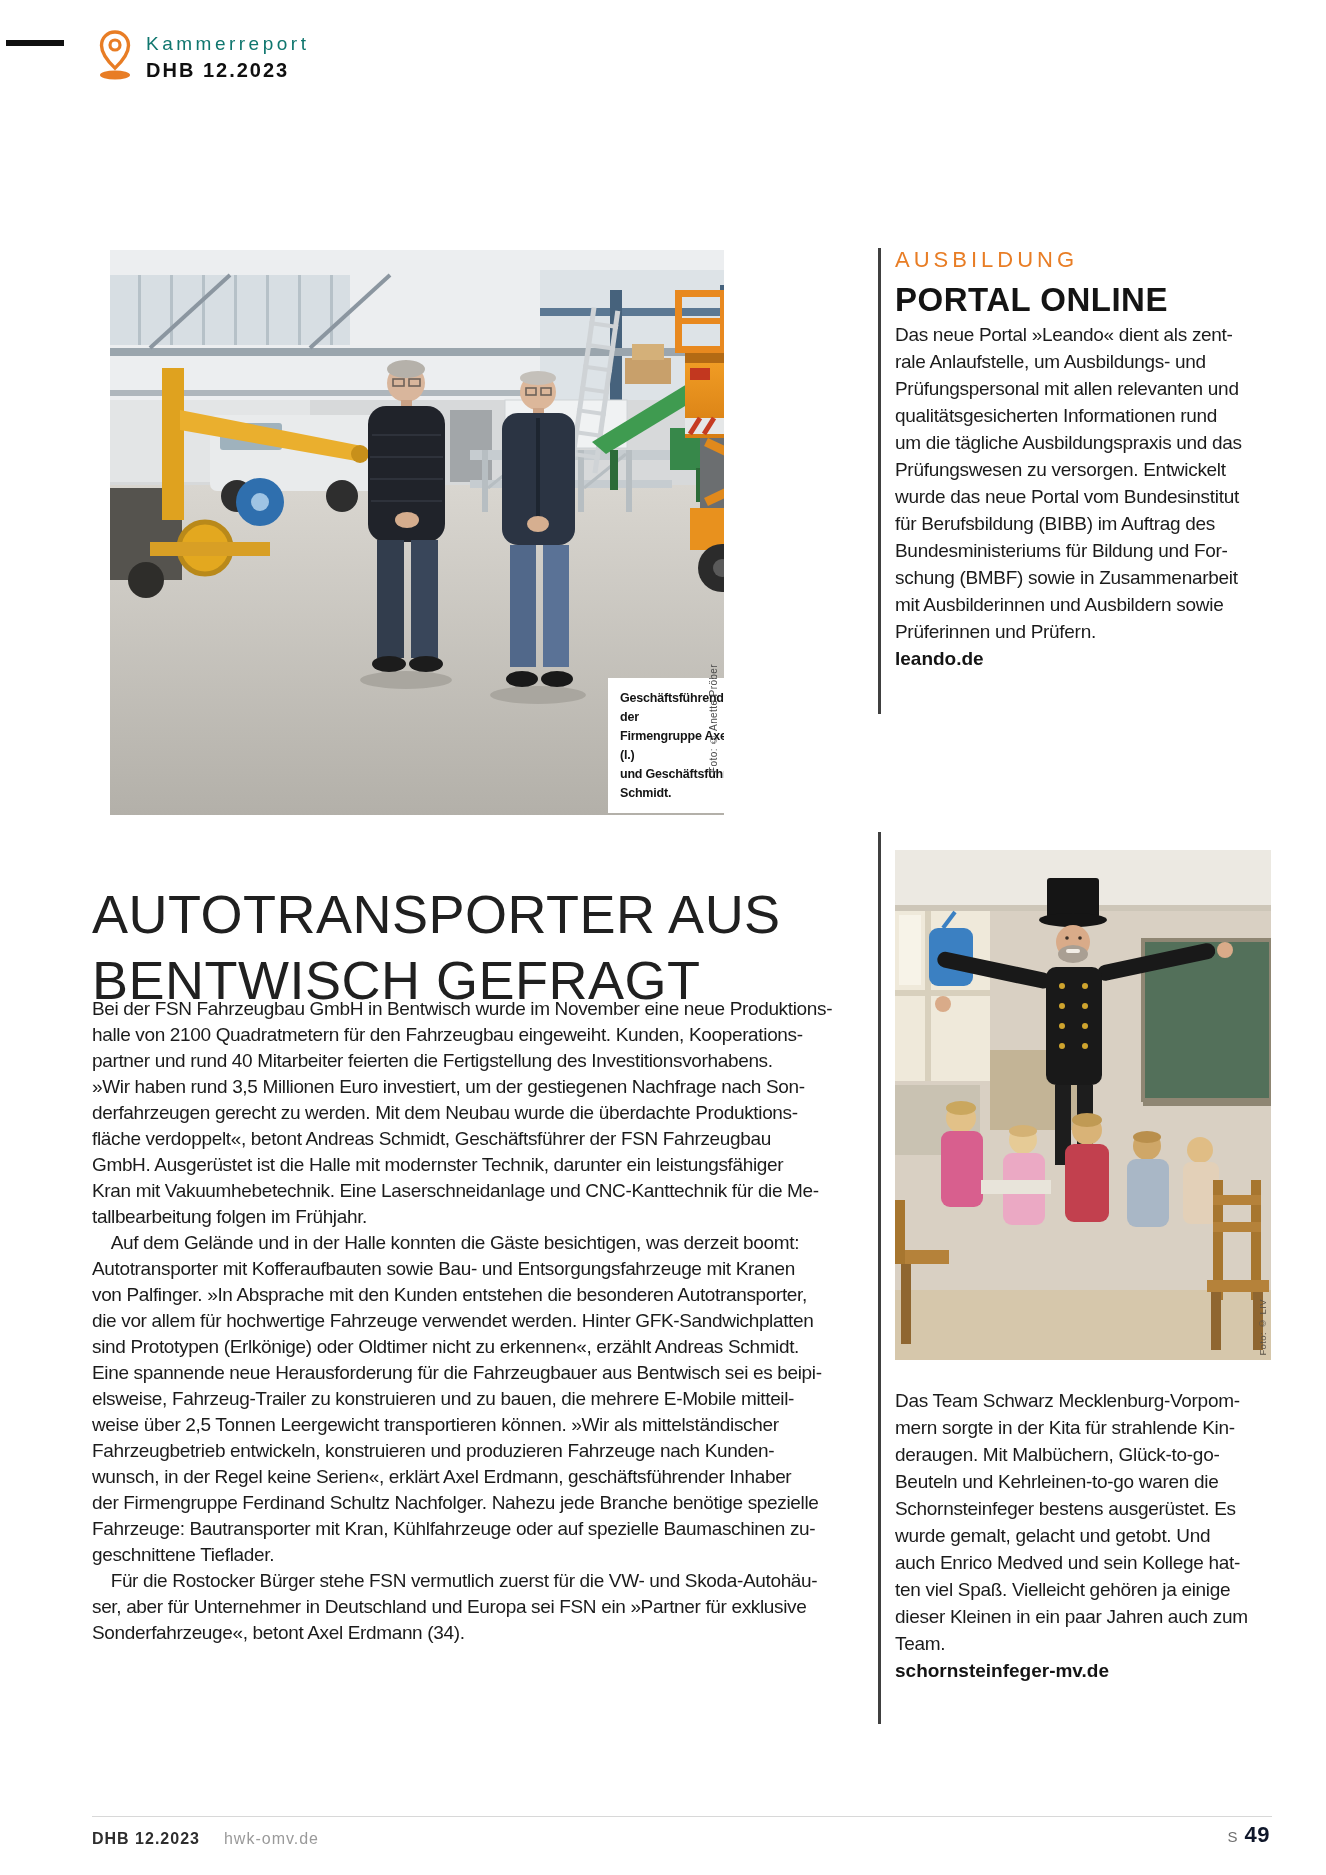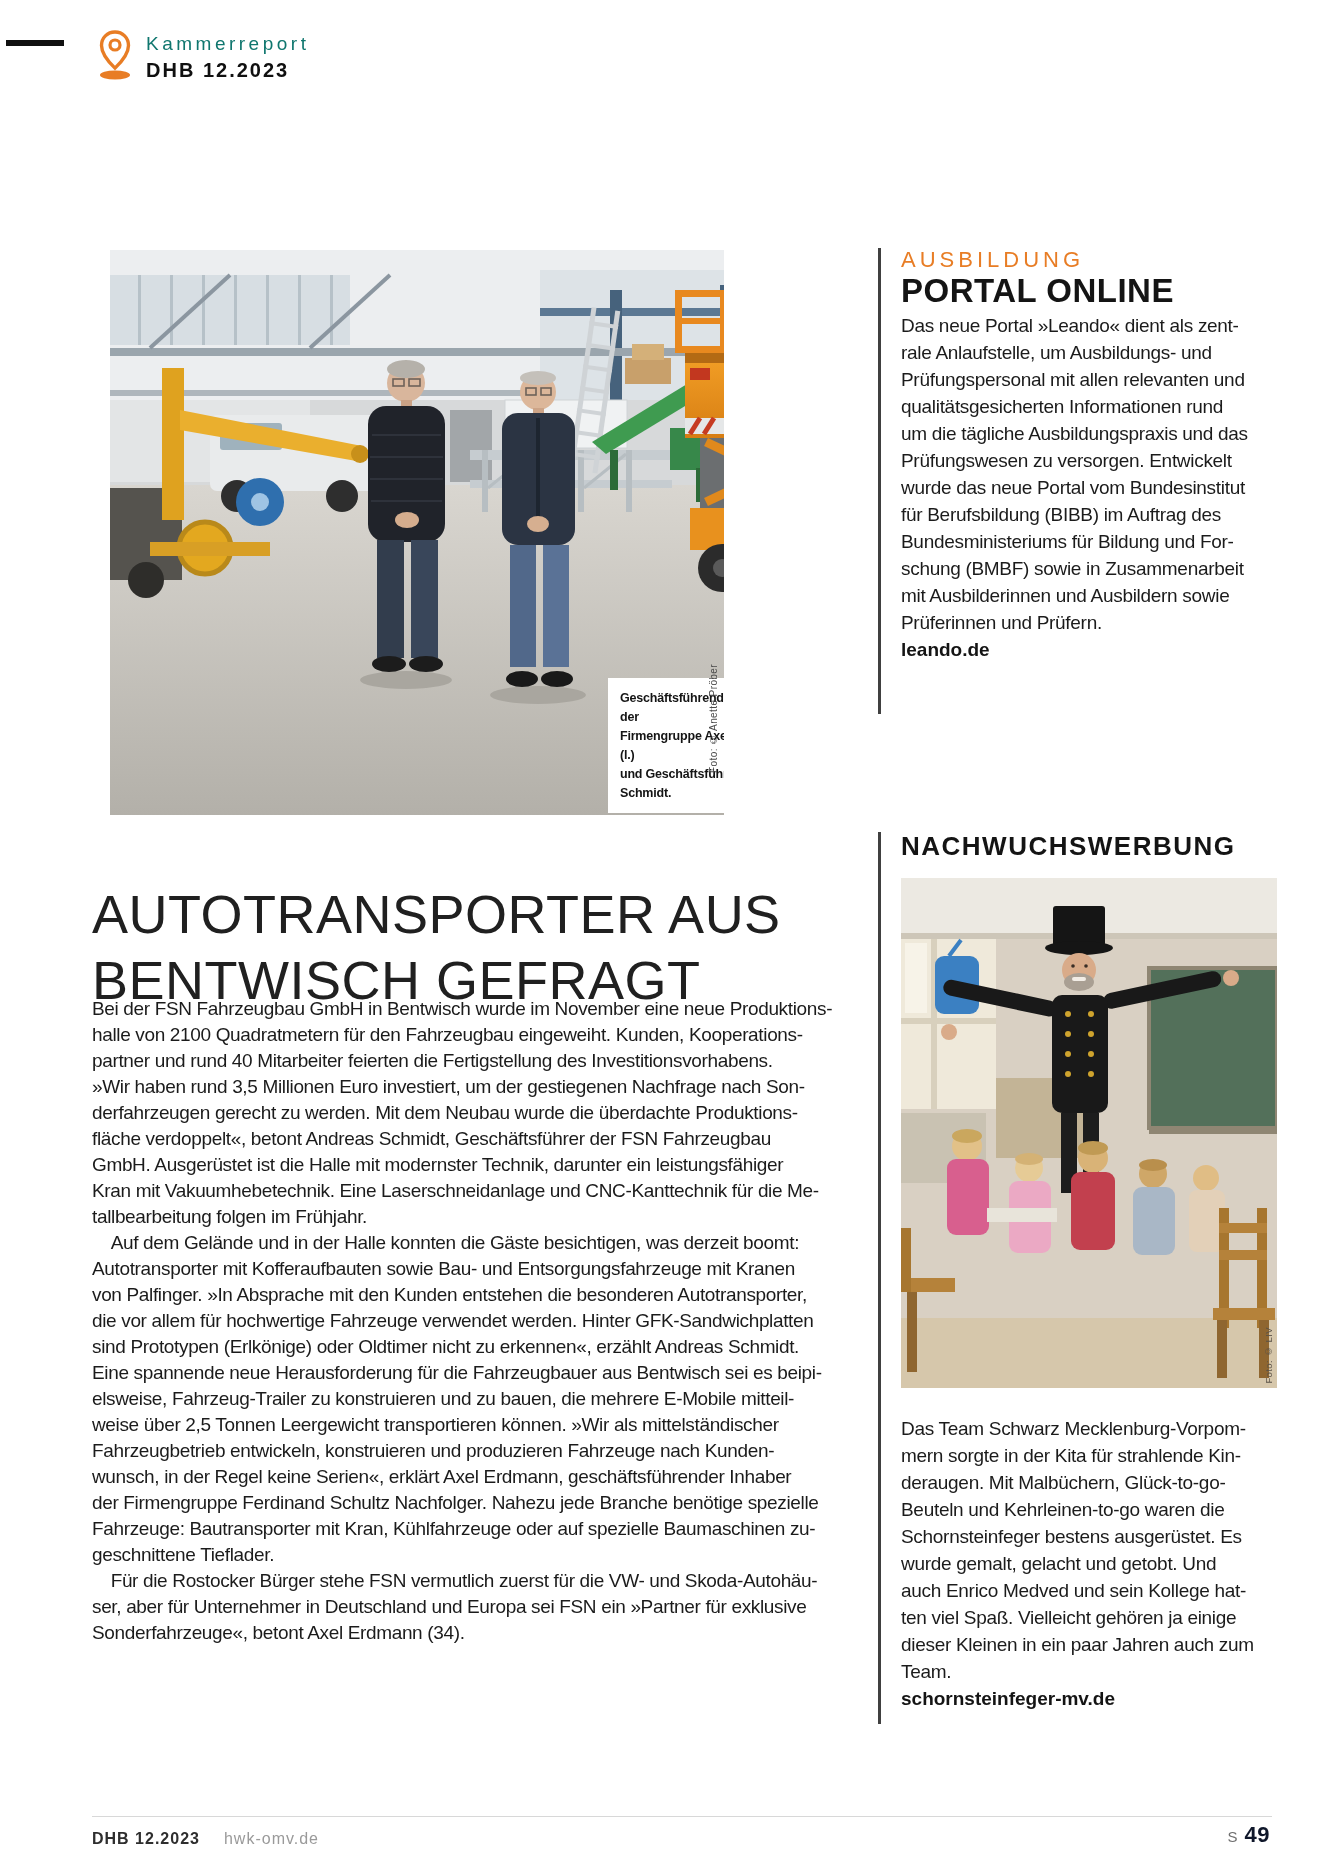--- a/index.html
+++ b/index.html
@@ -25,25 +25,25 @@
   
   .article-title{position:absolute;left:92px;top:845px;width:760px;font-size:54px;line-height:66px;
                  font-weight:500;letter-spacing:0.5px;color:#202020;white-space:pre-line;}
   .article{position:absolute;left:92px;top:996px;width:778px;font-size:19px;line-height:26px;
            letter-spacing:-0.35px;color:#1b1b1b;}
   .article p{margin:0;white-space:pre-line;}
   .article .link{font-weight:700;letter-spacing:0;}
 
   
   .sidebar-section{position:absolute;left:878px;width:394px;box-sizing:border-box;
-                   border-left:3px solid #404040;padding-left:20px;}
+                   border-left:3px solid #404040;padding-left:14px;}
   #sec-ausbildung{top:248px;height:466px;}
   #sec-nachwuchs{top:832px;height:892px;}
   .kicker{font-size:22px;line-height:24px;letter-spacing:4px;color:#E87D25;font-weight:500;}
-  .sec-title{font-size:33px;line-height:38px;font-weight:700;letter-spacing:0.5px;color:#141414;}
+  .sec-title{margin-top:9px;font-size:33px;line-height:38px;font-weight:700;letter-spacing:0.5px;color:#141414;}
   .sec-body{margin-top:2px;font-size:19px;line-height:27px;letter-spacing:-0.3px;color:#1b1b1b;white-space:pre-line;}
   .sec-link{font-size:19px;line-height:27px;font-weight:700;color:#141414;}
   .sec-heading{font-size:26px;line-height:28px;font-weight:700;letter-spacing:1.5px;color:#141414;}
   .kita-photo{position:relative;margin-top:18px;width:376px;height:510px;overflow:hidden;background:#d9d0c3;}
   #sec-nachwuchs .sec-body{margin-top:27px;}
 
   
   .footer-rule{position:absolute;left:92px;top:1816px;width:1180px;height:1px;background:#d8d8d8;}
   .footer-left{position:absolute;left:92px;top:1830px;display:flex;align-items:baseline;gap:24px;}
   .footer-issue{font-size:16px;font-weight:700;letter-spacing:1px;color:#2e2e2e;}
@@ -271,21 +271,20 @@
 wurde das neue Portal vom Bundesinstitut
 für Berufsbildung (BIBB) im Auftrag des
 Bundesministeriums für Bildung und For-
 schung (BMBF) sowie in Zusammenarbeit
 mit Ausbilderinnen und Ausbildern sowie
 Prüferinnen und Prüfern.</div>
     <div class="sec-link">leando.de</div>
   </div>
 
   <div class="sidebar-section" id="sec-nachwuchs">
-    <div class="sec-heading">NACHWUCHSWERBUNG</div>
     <div class="kita-photo">
       <svg width="376" height="510" viewBox="0 0 376 510">
         <rect x="0" y="0" width="376" height="510" fill="#d9d0c3"></rect>
         <g>
           <rect x="0" y="0" width="376" height="55" fill="#ece9e2"></rect>
           <rect x="0" y="55" width="376" height="6" fill="#cdc6b8"></rect>
           <rect x="0" y="61" width="95" height="170" fill="#efe9da"></rect>
           <rect x="30" y="61" width="6" height="170" fill="#d8d0bd"></rect>
           <rect x="0" y="140" width="95" height="6" fill="#d8d0bd"></rect>
           <rect x="4" y="65" width="22" height="70" fill="#f7f3e8"></rect>

